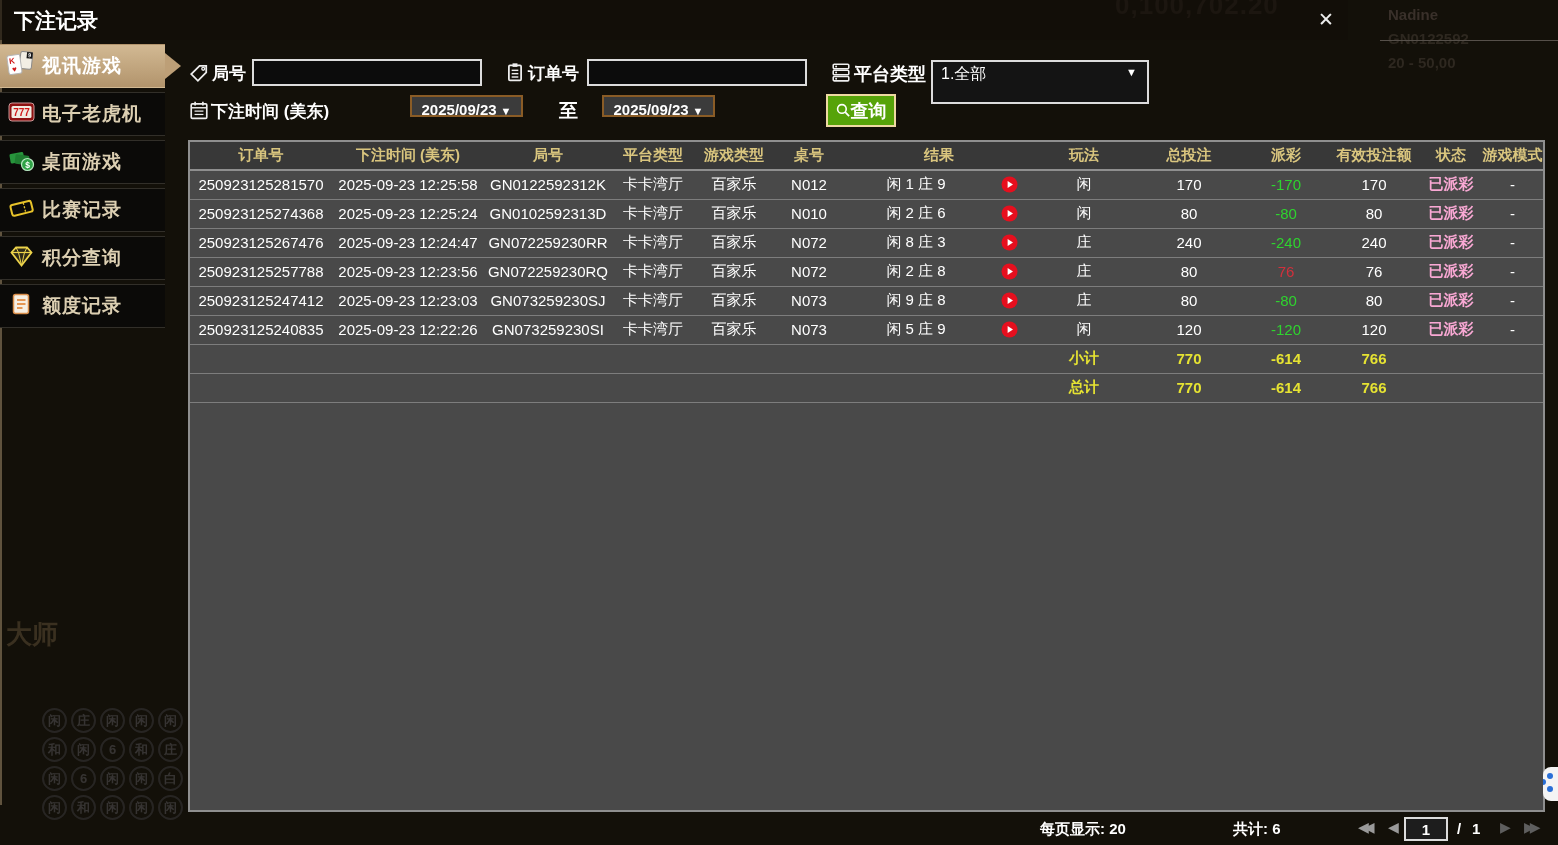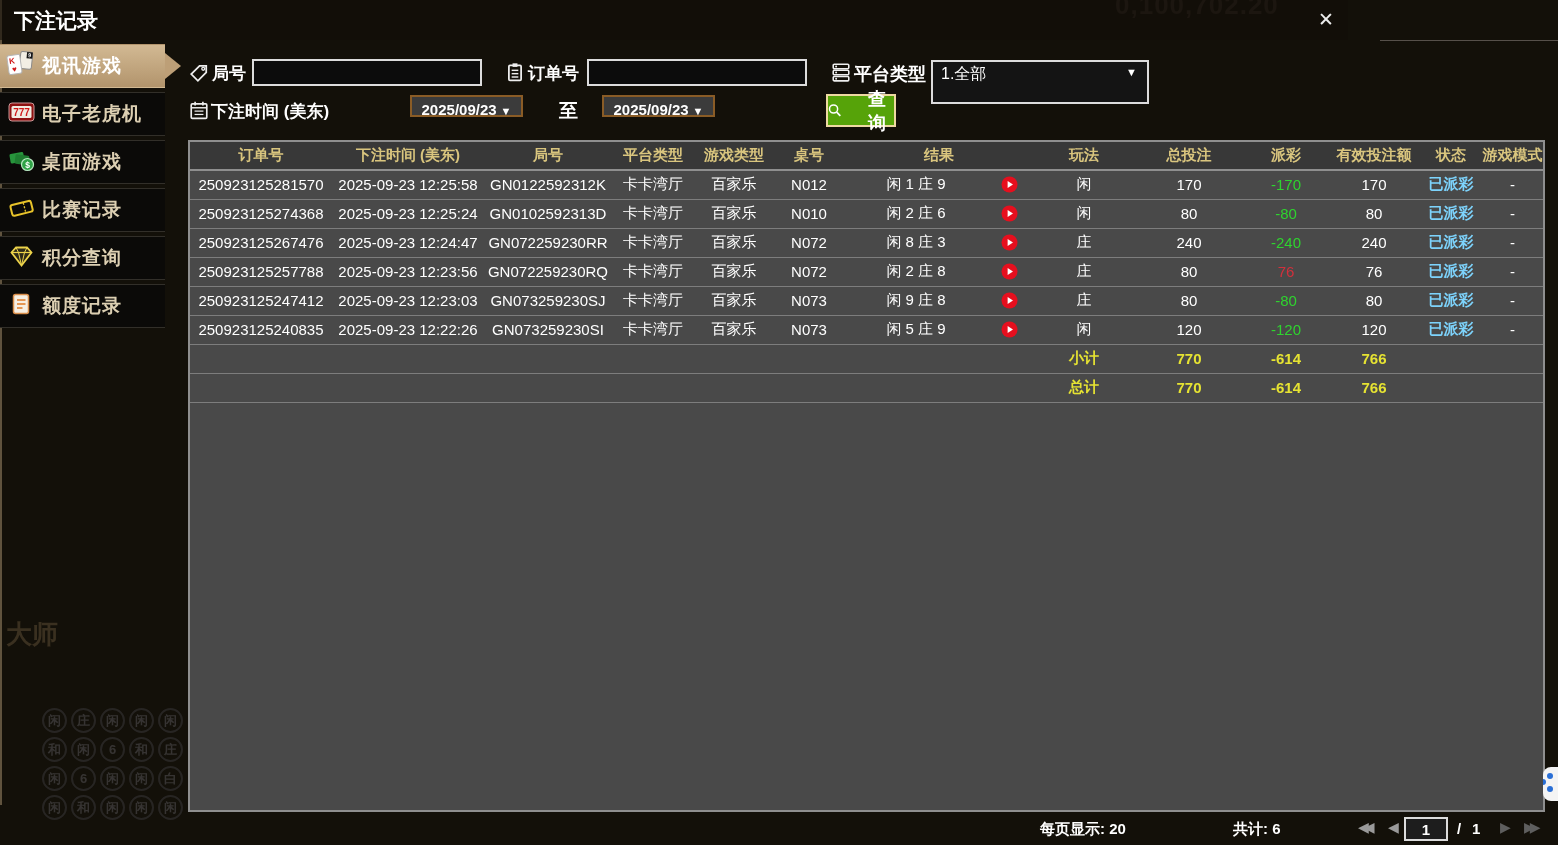--- a/index.html
+++ b/index.html
@@ -46,34 +46,34 @@
              color:#fff; font-size:15px; padding:0 6px; outline:none; }
   .dropdown { position:absolute; left:766px; top:20px; width:218px; height:44px; background:#141414;
               border:2px solid #dcdcdc; cursor:pointer; }
   .dropdown .dd-text { position:absolute; left:8px; top:2px; font-size:16px; color:#fff; }
   .dropdown .dd-caret { position:absolute; right:10px; top:4px; font-size:11px; color:#fff; }
   .datebox { position:absolute; top:55px; width:113px; height:22px; background:#3b3b3b; border:2px solid #8a5c26;
              text-align:center; font-size:15px; font-weight:bold; color:#fff; line-height:26px; cursor:pointer; }
   .datebox .dd-caret { font-size:11px; margin-left:4px; }
   #query-btn { position:absolute; left:661px; top:54px; width:70px; height:33px; background:#56a309;
                border:2px solid #eed9a2; color:#fff; font-size:18px; font-weight:bold;
-               display:flex; align-items:center; justify-content:center; gap:18px; cursor:pointer;
+               display:flex; align-items:center; justify-content:center; gap:0; cursor:pointer;
                font-family:"Liberation Sans","DejaVu Sans",sans-serif; }
 
   
   #grid-wrap { position:absolute; left:188px; top:140px; width:1357px; height:672px;
                background:#494949; border:2px solid #8f8f8f; z-index:2; overflow:hidden; }
   table { border-collapse:collapse; table-layout:fixed; width:1353px; }
   th { background:#383838; color:#d9c57e; font-size:15px; font-weight:bold; height:28px;
        border-bottom:2px solid #8f8f8f; white-space:nowrap; overflow:hidden; }
   td { height:29px; font-size:15px; color:#fff; text-align:center; border-bottom:1px solid #7d7d7d;
        white-space:nowrap; overflow:hidden; }
   td.pay-green { color:#2fd32f; }
   td.pay-red { color:#d2303c; }
-  td.status-ok { color:#7dd3fc; font-weight:bold; }
+  td.status-ok { color:#f9a8d4; font-weight:bold; }
   tr.sum td { color:#e6e332; font-weight:bold; }
   .res { position:relative; width:100%; }
   .res-text { display:block; text-align:center; padding-right:46px; }
   .play-btn { position:absolute; right:16px; top:50%; margin-top:-9px; width:17px; height:17px; cursor:pointer; }
 
   
   #footer { position:absolute; left:0; top:812px; width:1558px; height:33px; z-index:2; }
   .foot-text { position:absolute; top:8px; font-size:15px; font-weight:bold; color:#fff; }
   #per-page { left:1040px; }
   #total-count { left:1233px; }
@@ -91,20 +91,25 @@
   #edge-widget { position:absolute; right:0; top:767px; width:15px; height:34px; background:#f4f4f4;
                  border-radius:8px 0 0 8px; z-index:5; cursor:pointer; overflow:hidden; }
   #edge-widget i { position:absolute; width:6px; height:6px; border-radius:50%; background:#2a6fd6; }
 </style>
 </head>
 <body>
 
 <div id="stage">
 
   <div id="bg-balance" class="remnant">0,100,702.20</div>
+  <div id="bg-lines" class="remnant">
+      <div>Nadine</div>
+      <div>GN0122592</div>
+      <div>20 - 50,00</div>
+    </div>
   <div id="bg-hline" class="remnant"></div>
   <div id="bg-master" class="remnant">大师</div>
   <div id="bg-road">
       <div class="road-cell" style="left: 0px; top: 0px;">闲</div>
       <div class="road-cell" style="left: 29px; top: 0px;">庄</div>
       <div class="road-cell" style="left: 58px; top: 0px;">闲</div>
       <div class="road-cell" style="left: 87px; top: 0px;">闲</div>
       <div class="road-cell" style="left: 116px; top: 0px;">闲</div>
       <div class="road-cell" style="left: 0px; top: 29px;">和</div>
       <div class="road-cell" style="left: 29px; top: 29px;">闲</div>

